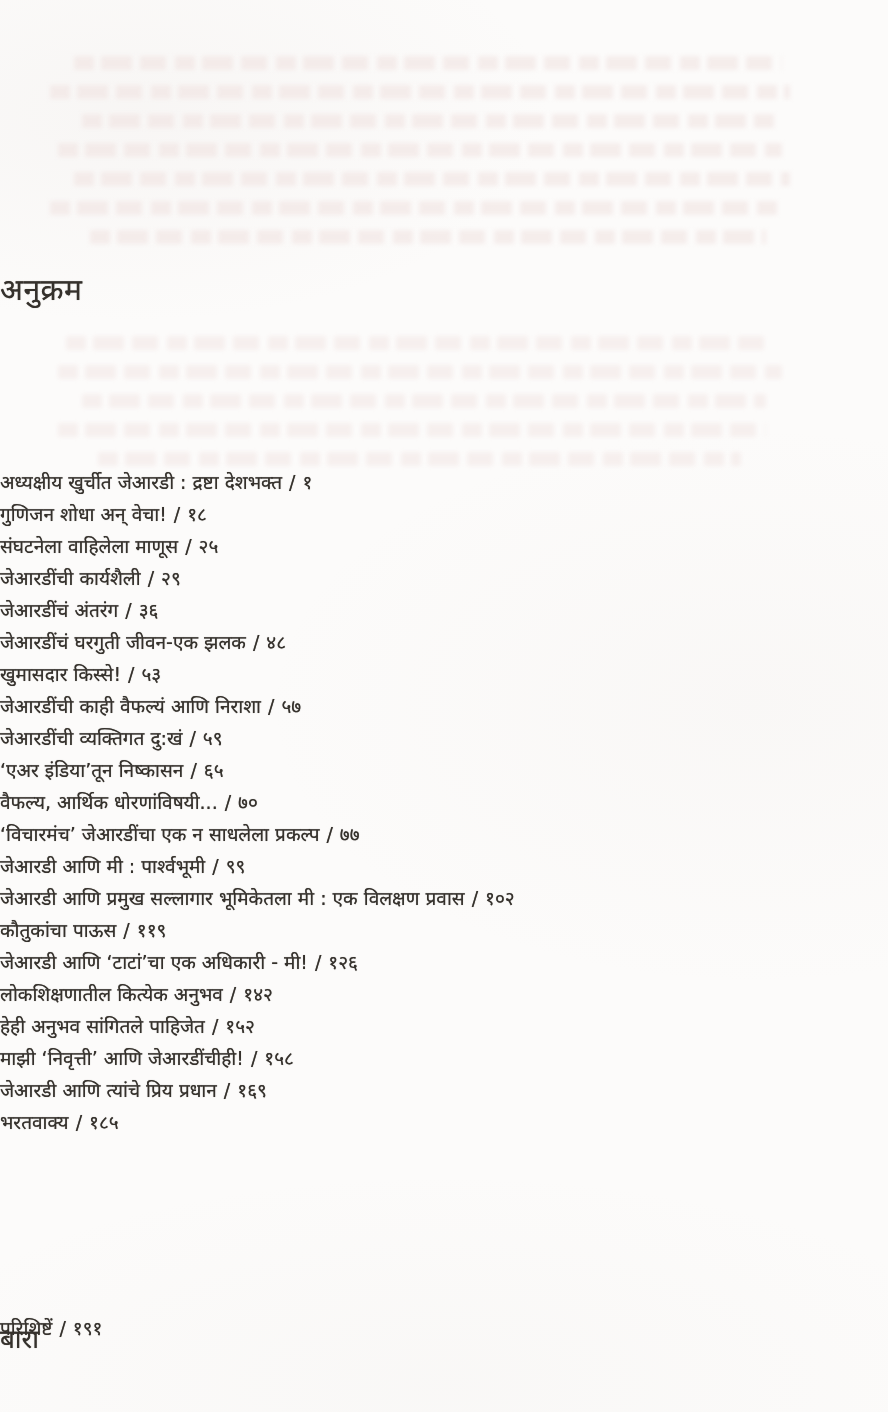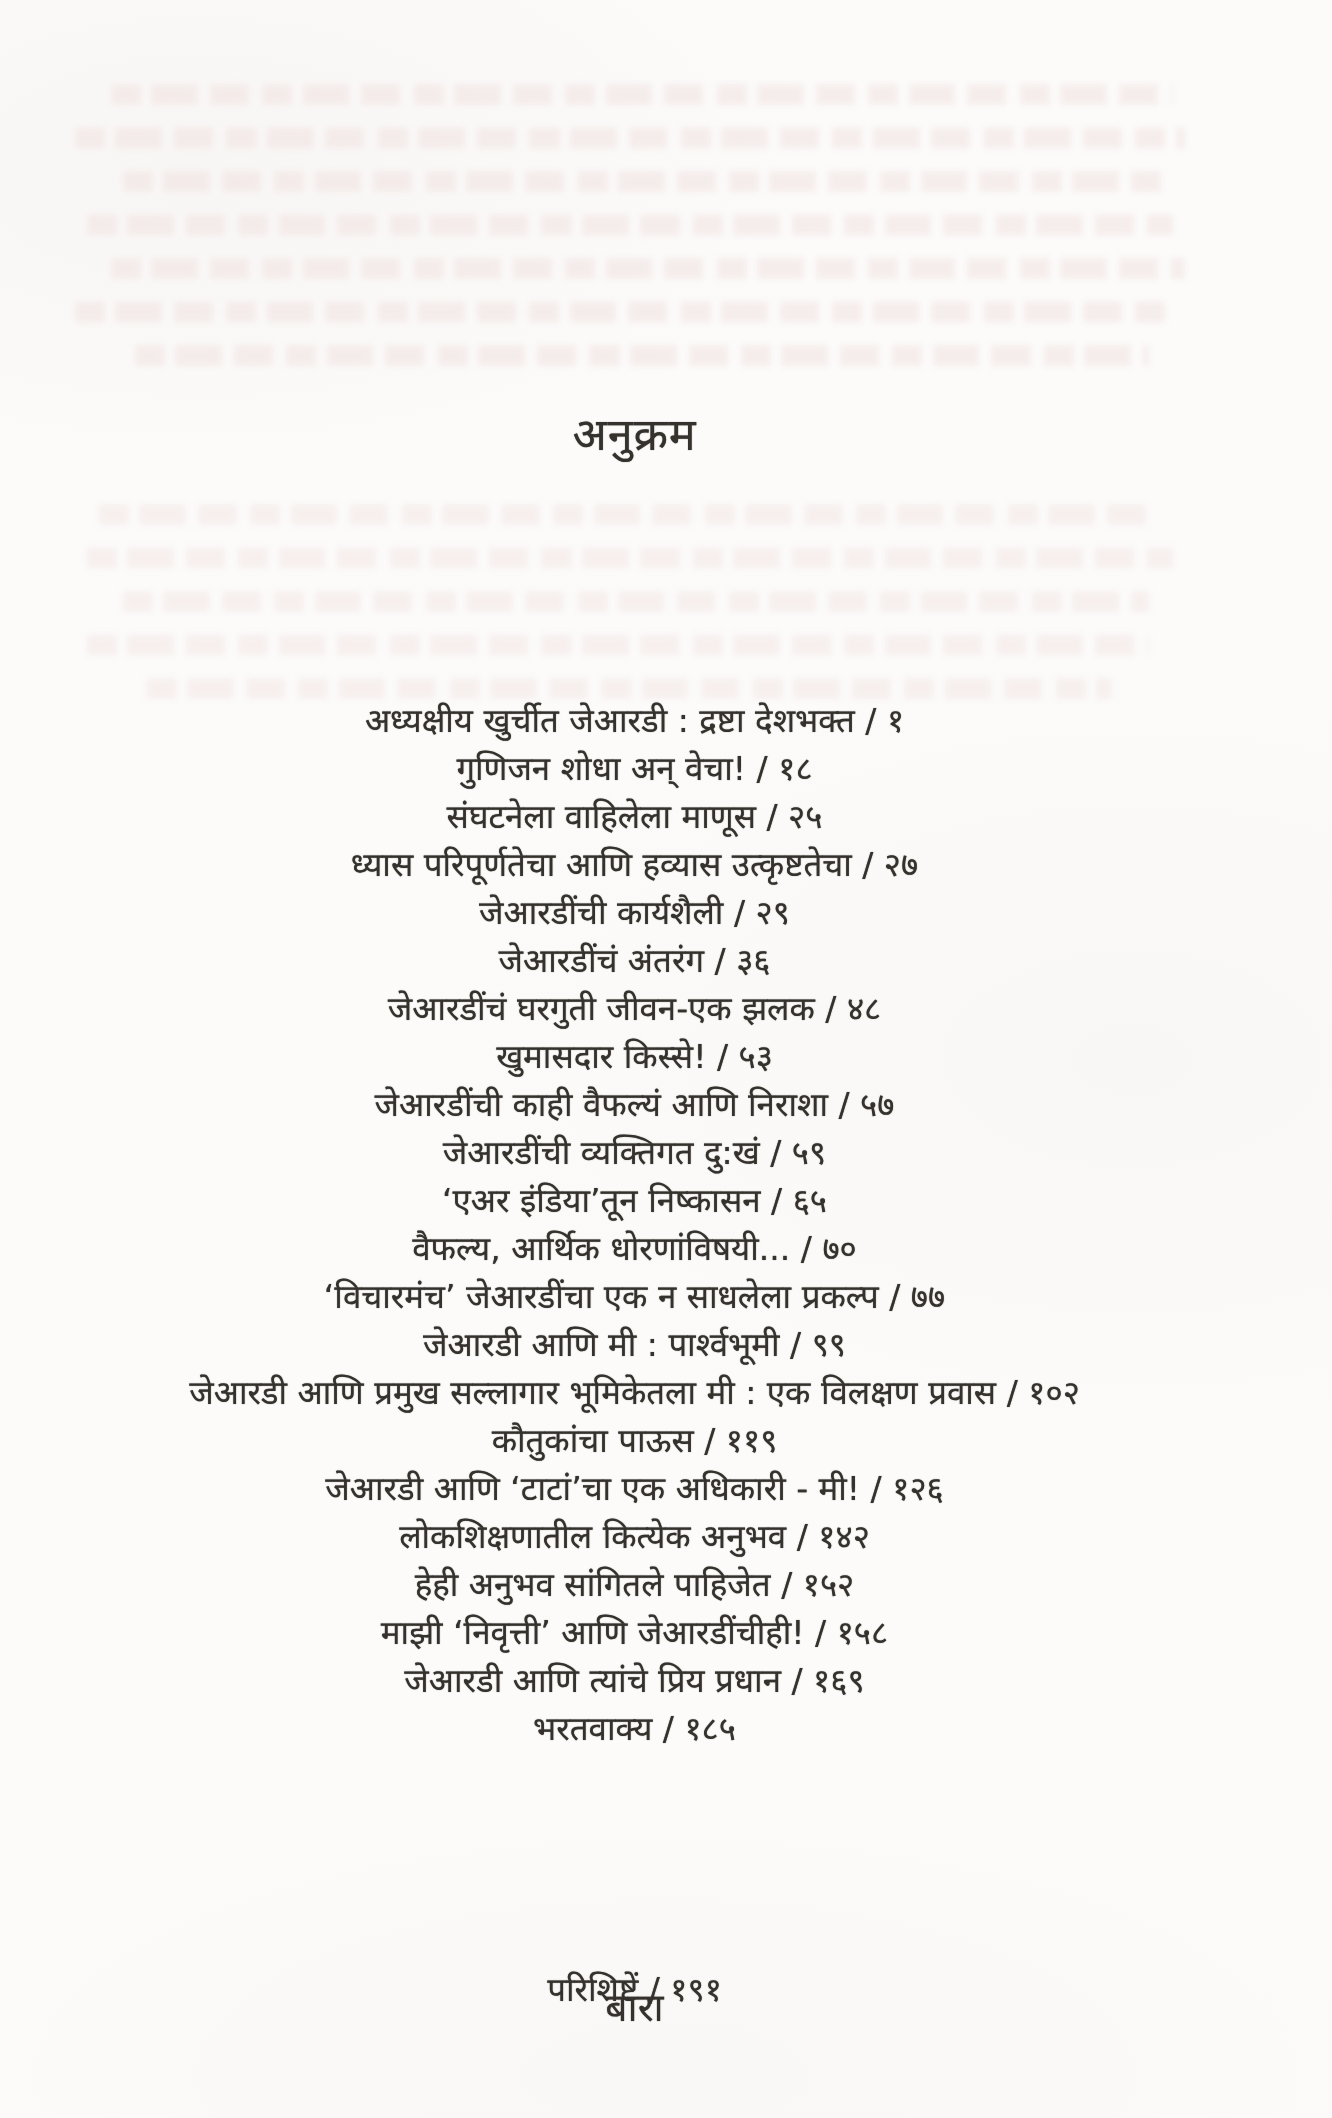--- a/index.html
+++ b/index.html
@@ -42,32 +42,32 @@
   }
   .bleed-top{top:56px;}
   .bleed-mid{top:336px;}
   .bleed-mid .bleed-row{opacity:.45;}
 
   
   .content{
     position:absolute;
     left:0;
     width:846px;            
-    text-align:center;
+    text-align:left;
     text-shadow:0 0 .7px rgba(53,49,44,.75); 
   }
   .title{
     top:268px;
     font-size:30px;
     font-weight:400;
     letter-spacing:.5px;
   }
   .toc{top:466px;}
   .toc-row{
-    font-size:22px;
+    font-size:19px;
     line-height:32px;
     white-space:nowrap;
   }
   .toc-sep{margin:0 7px;}
   .footer{
     top:1324px;
     font-size:26px;
     line-height:30px;
   }
 </style>
@@ -97,23 +97,20 @@
 
   <div class="content toc" id="toc-list">
       <div class="toc-row">
     <span class="toc-label">अध्यक्षीय खुर्चीत जेआरडी : द्रष्टा देशभक्त</span><span class="toc-sep">/</span><span class="toc-page">१</span>
   </div>
       <div class="toc-row">
     <span class="toc-label">गुणिजन शोधा अन् वेचा!</span><span class="toc-sep">/</span><span class="toc-page">१८</span>
   </div>
       <div class="toc-row">
     <span class="toc-label">संघटनेला वाहिलेला माणूस</span><span class="toc-sep">/</span><span class="toc-page">२५</span>
-  </div>
-      <div class="toc-row">
-    <span class="toc-label">ध्यास परिपूर्णतेचा आणि हव्यास उत्कृष्टतेचा</span><span class="toc-sep">/</span><span class="toc-page">२७</span>
   </div>
       <div class="toc-row">
     <span class="toc-label">जेआरडींची कार्यशैली</span><span class="toc-sep">/</span><span class="toc-page">२९</span>
   </div>
       <div class="toc-row">
     <span class="toc-label">जेआरडींचं अंतरंग</span><span class="toc-sep">/</span><span class="toc-page">३६</span>
   </div>
       <div class="toc-row">
     <span class="toc-label">जेआरडींचं घरगुती जीवन-एक झलक</span><span class="toc-sep">/</span><span class="toc-page">४८</span>
   </div>

